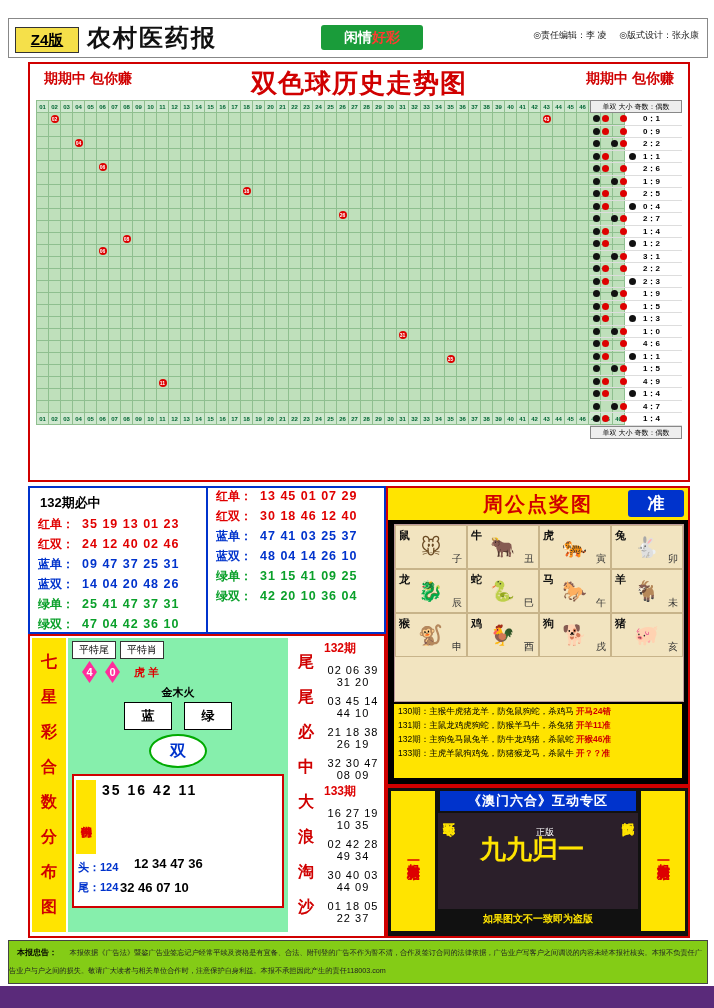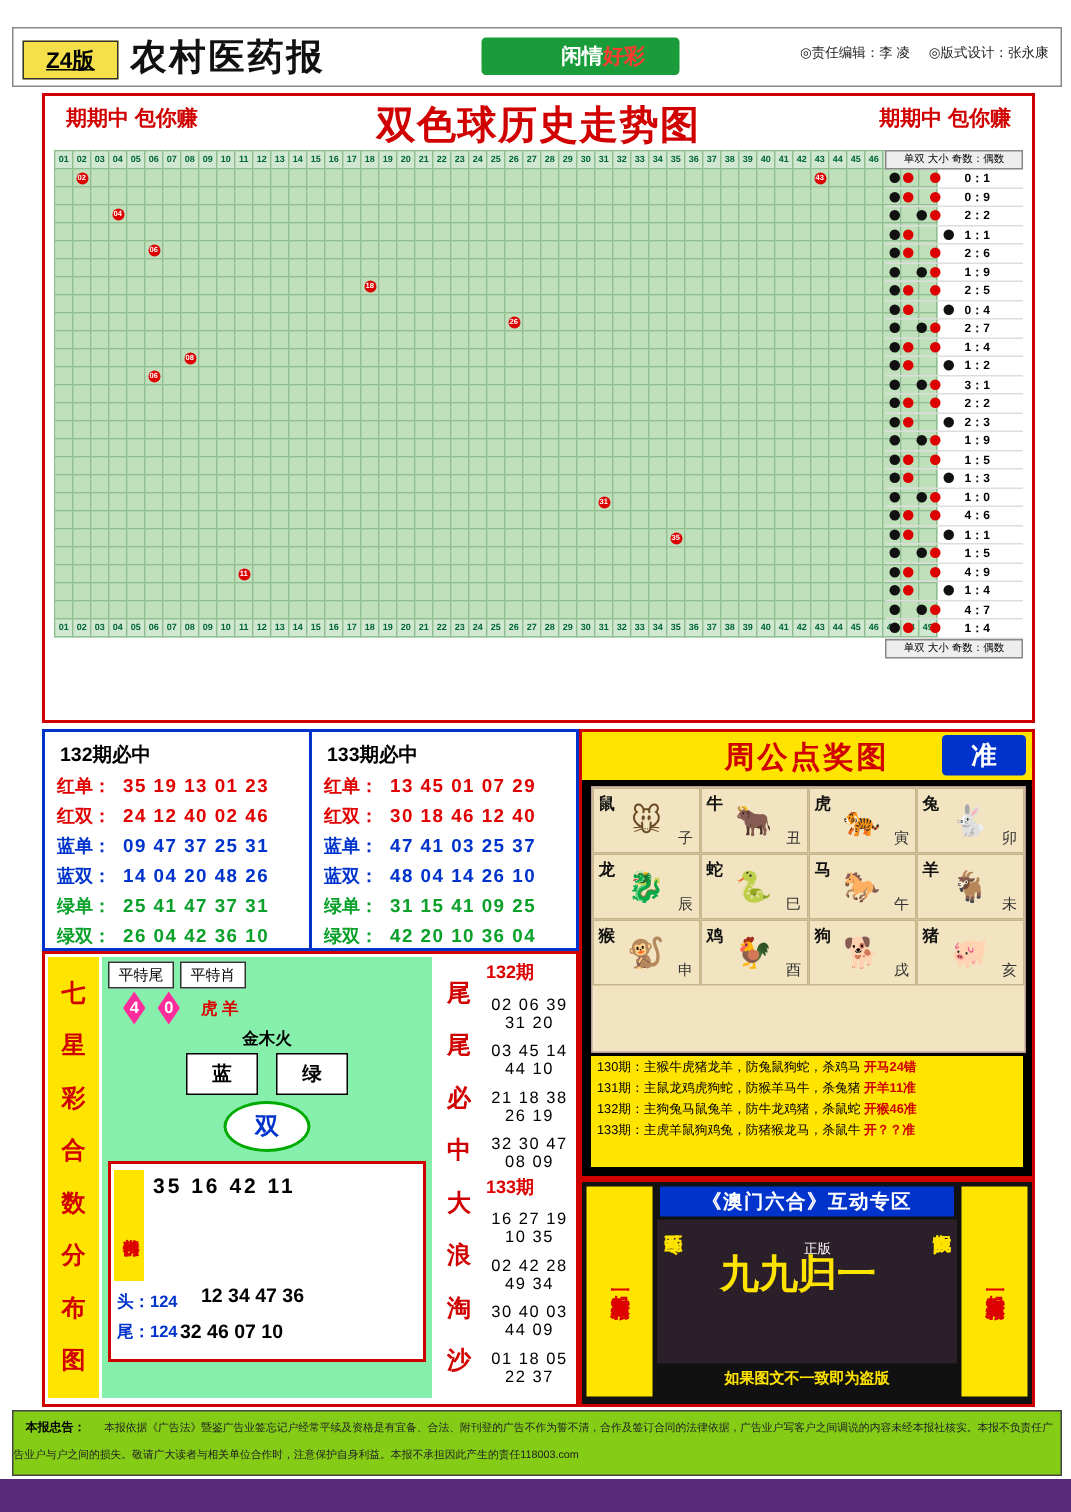--- a/index.html
+++ b/index.html
@@ -6,21 +6,21 @@
   body{width:714px;height:1008px;background:#ffffff;font-family:"Liberation Sans","DejaVu Sans",sans-serif;overflow:hidden;}
   .page{position:relative;width:714px;height:1008px;background:#fff;}
 
   
   .masthead{position:absolute;left:8px;top:18px;width:698px;height:38px;border:1px solid #888;background:#fff;}
   .mh-badge{position:absolute;left:6px;top:8px;width:62px;height:24px;background:#f5e04a;border:1px solid #333;
             display:flex;align-items:center;justify-content:center;font-weight:bold;font-size:15px;color:#000;letter-spacing:0px;text-decoration:underline;}
   .mh-title{position:absolute;left:78px;top:3px;font-size:24px;font-weight:bold;color:#111;letter-spacing:2px;
             font-family:"DejaVu Serif","Liberation Serif",serif;}
   .mh-green{position:absolute;left:312px;top:6px;width:102px;height:25px;background:#1a9c3a;border-radius:3px;
-            display:flex;align-items:center;justify-content:center;padding-left:30px;}
+            display:flex;align-items:center;justify-content:center;}
   .mh-green span{font-size:14px;font-weight:bold;}
   .mh-g1{color:#ffffff;}
   .mh-g2{color:#ff3b30;}
   .mh-credits{position:absolute;right:8px;top:10px;font-size:9px;color:#222;}
   .mh-credits span{margin-left:10px;}
 
   
   .chartbox{position:absolute;left:28px;top:62px;width:658px;height:416px;border:2px solid #d00000;background:#fff;}
   .chart-header{position:relative;height:34px;}
   .ch-left,.ch-right{position:absolute;top:6px;font-size:14px;font-weight:bold;color:#d00000;}
@@ -1814,27 +1814,26 @@
         <div class="p-line">
           <span class="p-lbl c-blue">蓝双：</span>
           <span class="p-val c-blue">14 04 20 48 26</span>
         </div>
         <div class="p-line">
           <span class="p-lbl c-green">绿单：</span>
           <span class="p-val c-green">25 41 47 37 31</span>
         </div>
         <div class="p-line">
           <span class="p-lbl c-green">绿双：</span>
-          <span class="p-val c-green">26 04 42 36 10</span>
+          <span class="p-val c-green">47 04 42 36 10</span>
         </div>
       </div>
   </div>
 
   <div class="panel p133">
-    <div class="p-title">133期必中</div>
     <div id="p133rows">
         <div class="p-line">
           <span class="p-lbl c-red">红单：</span>
           <span class="p-val c-red">13 45 01 07 29</span>
         </div>
         <div class="p-line">
           <span class="p-lbl c-red">红双：</span>
           <span class="p-val c-red">30 18 46 12 40</span>
         </div>
         <div class="p-line">

